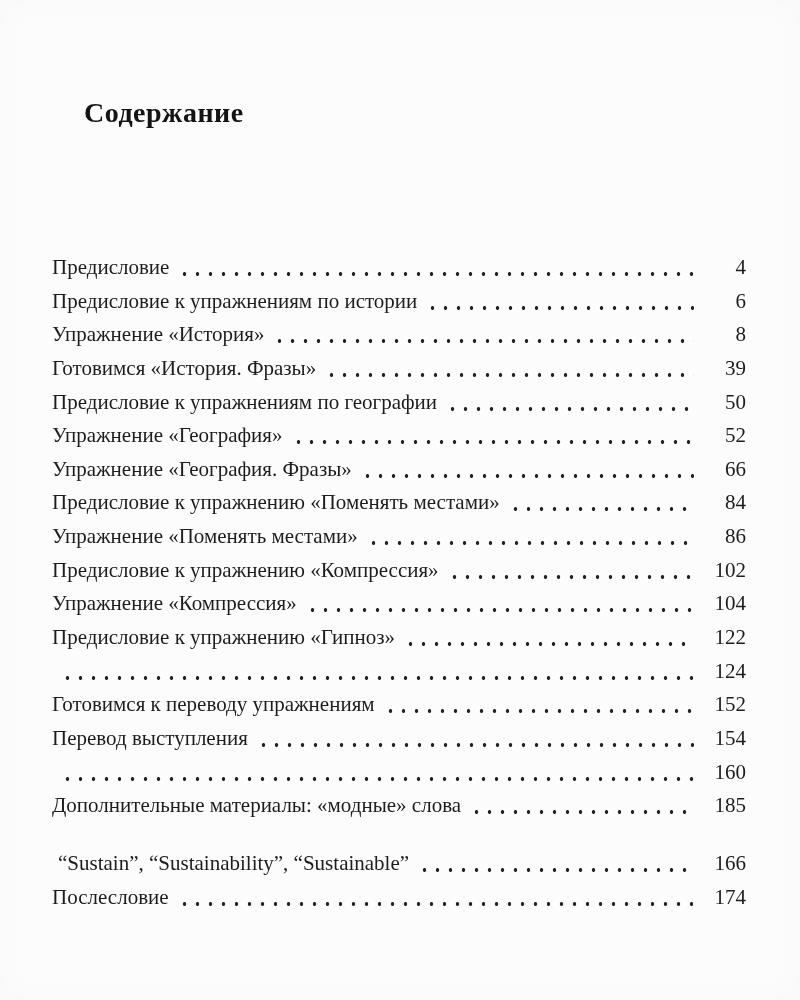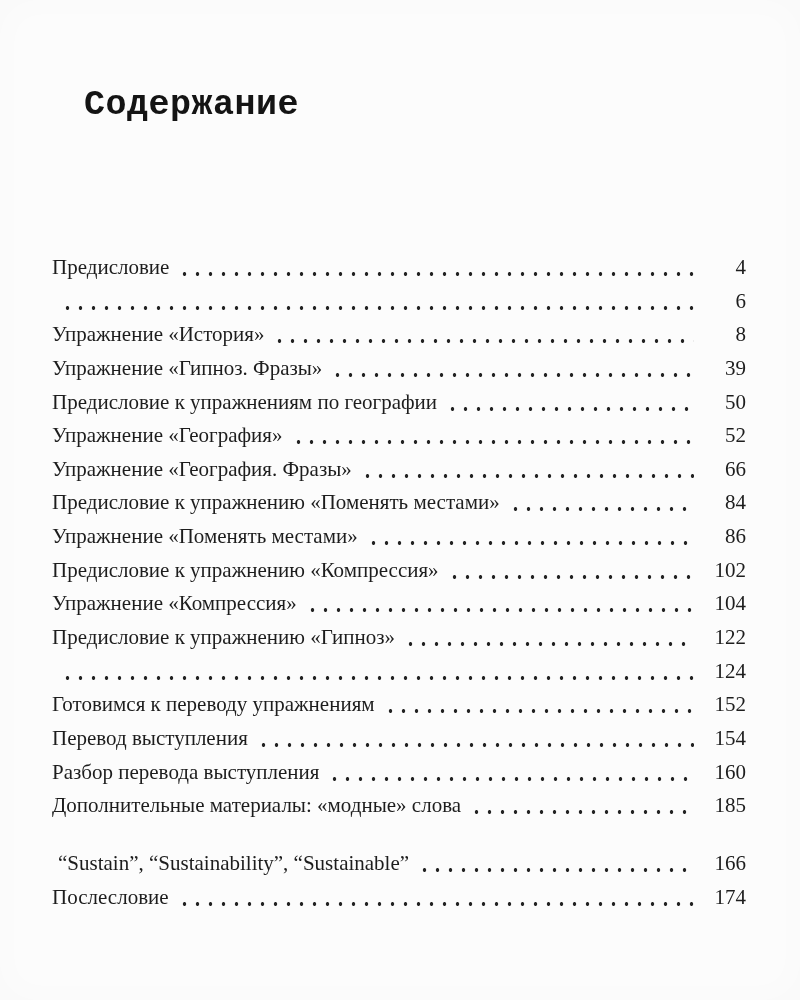--- a/index.html
+++ b/index.html
@@ -18,24 +18,24 @@
     position: relative;
     width: 800px;
     height: 1000px;
     background: #fcfcfc;
     
     box-shadow: inset 0 0 40px rgba(0,0,0,0.015);
   }
   .title {
     position: absolute;
     left: 84px;
-    top: 62px;
-    font-family: Liberation Mono, monospace;
+    top: 78px;
+    font-family: Liberation Serif, serif;
     font-weight: 700;
-    font-size: 35px;
+    font-size: 28px;
     letter-spacing: 0.5px;
     color: #141414;
   }
   .toc {
     position: absolute;
     left: 52px;
     right: 54px;
     top: 251px;
   }
   .toc-row {
@@ -77,32 +77,33 @@
   <h1 class="title">Содержание</h1>
 
   <div class="toc" id="toc-list">
   <div class="toc-row">
     <span class="toc-label">Предисловие</span>
     <span class="toc-leader"></span>
     <span class="toc-page">4</span>
   </div>
 
   <div class="toc-row">
+    <span class="toc-label">Предисловие к упражнениям по истории</span>
     <span class="toc-leader"></span>
     <span class="toc-page">6</span>
   </div>
 
   <div class="toc-row">
     <span class="toc-label">Упражнение «История»</span>
     <span class="toc-leader"></span>
     <span class="toc-page">8</span>
   </div>
 
   <div class="toc-row">
-    <span class="toc-label">Упражнение «Гипноз. Фразы»</span>
+    <span class="toc-label">Готовимся «История. Фразы»</span>
     <span class="toc-leader"></span>
     <span class="toc-page">39</span>
   </div>
 
   <div class="toc-row">
     <span class="toc-label">Предисловие к упражнениям по географии</span>
     <span class="toc-leader"></span>
     <span class="toc-page">50</span>
   </div>
 
@@ -159,21 +160,20 @@
     <span class="toc-page">152</span>
   </div>
 
   <div class="toc-row">
     <span class="toc-label">Перевод выступления</span>
     <span class="toc-leader"></span>
     <span class="toc-page">154</span>
   </div>
 
   <div class="toc-row">
-    <span class="toc-label">Разбор перевода выступления</span>
     <span class="toc-leader"></span>
     <span class="toc-page">160</span>
   </div>
 
   <div class="toc-row">
     <span class="toc-label">Дополнительные материалы: «модные» слова</span>
     <span class="toc-leader"></span>
     <span class="toc-page">185</span>
   </div>
 

